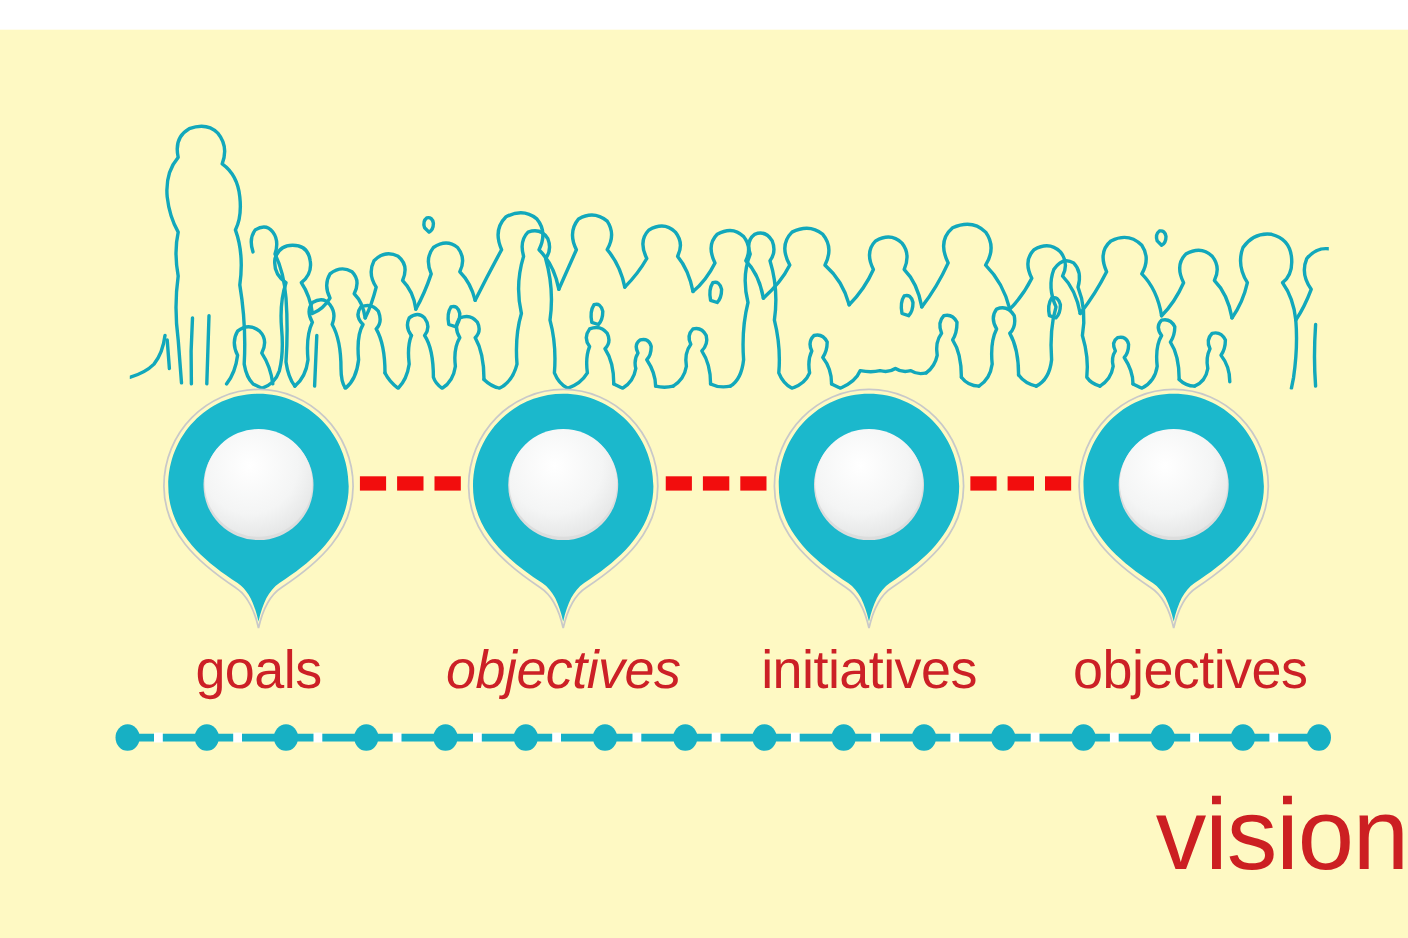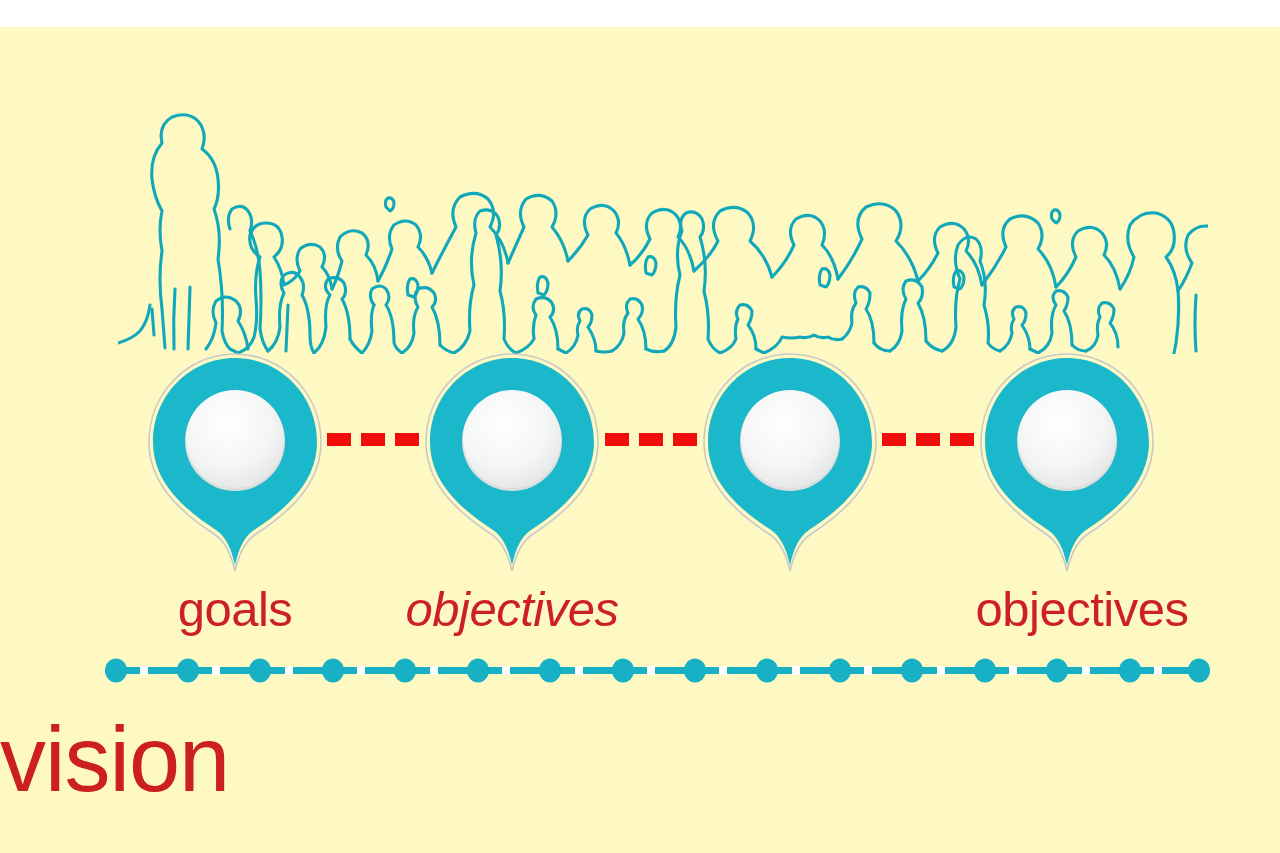--- a/index.html
+++ b/index.html
@@ -83,21 +83,21 @@
     height: 32px;
   }
   #dot-line svg { display: block; width: 100%; height: 100%; }
 
   
   #vision-title {
     position: absolute;
     left: 0;
     top: 676px;
     width: 1280px;
-    text-align: left;
+    text-align: right;
     color: #cc1f22;
     font-family: "Liberation Sans", sans-serif;
     font-weight: 300;
     font-size: 92px;
     line-height: 112px;
     letter-spacing: -1px;
   }
 </style>
 </head>
 <body>
@@ -312,20 +312,21 @@
                  C104 203 109 192 119 185 C153 163 182 136 182 97 C182 50 145 13 100 13 Z" fill="#1bb8cc"></path>
         <circle cx="100" cy="96" r="50" fill="#dcdddd"></circle>
         <circle cx="100" cy="94" r="49" fill="url(#ic4)"></circle>
       </svg>
     </div>
   </div>
 
   <div id="label-row">
     <div class="pin-label" style="left:135px;width:200px;">goals</div>
     <div class="pin-label" style="left:402px;width:220px;font-style:italic;">objectives</div>
+    <div class="pin-label" style="left:682px;width:216px;">initiatives</div>
     <div class="pin-label" style="left:952px;width:260px;">objectives</div>
   </div>
 
   <div id="dot-line">
     <svg viewBox="0 0 1115 32" xmlns="http://www.w3.org/2000/svg" aria-hidden="true">
       <g fill="#17b0c4">
         <rect x="16" y="12" width="1083" height="7" rx="1"></rect>
         <ellipse cx="16" cy="15.5" rx="11" ry="12"></ellipse>
         <ellipse cx="88" cy="15.5" rx="11" ry="12"></ellipse>
         <ellipse cx="160" cy="15.5" rx="11" ry="12"></ellipse>

